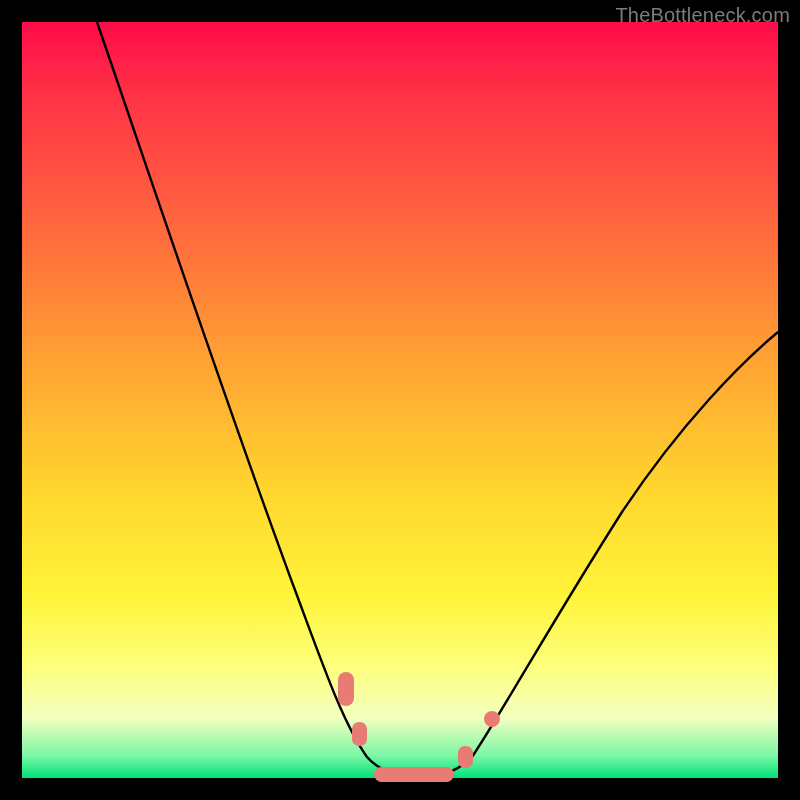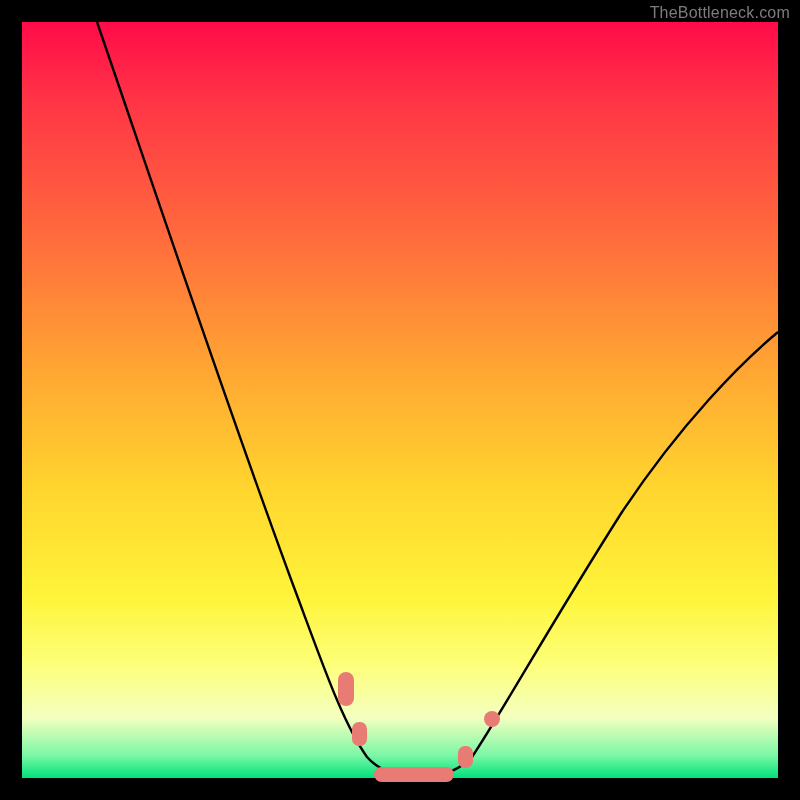--- a/index.html
+++ b/index.html
@@ -38,21 +38,21 @@
       #f4ffbf 92%,
       #7cf7a6 97%,
       #00e17a 100%
     );
   }
   .watermark {
     position: absolute;
     top: 4px;
     right: 10px;
     color: #7c7c7c;
-    font-size: 16px;
+    font-size: 20px;
     font-weight: 500;
     letter-spacing: 0.2px;
     user-select: none;
   }
   svg.curve {
     position: absolute;
     left: 0;
     top: 0;
     width: 756px;
     height: 756px;

